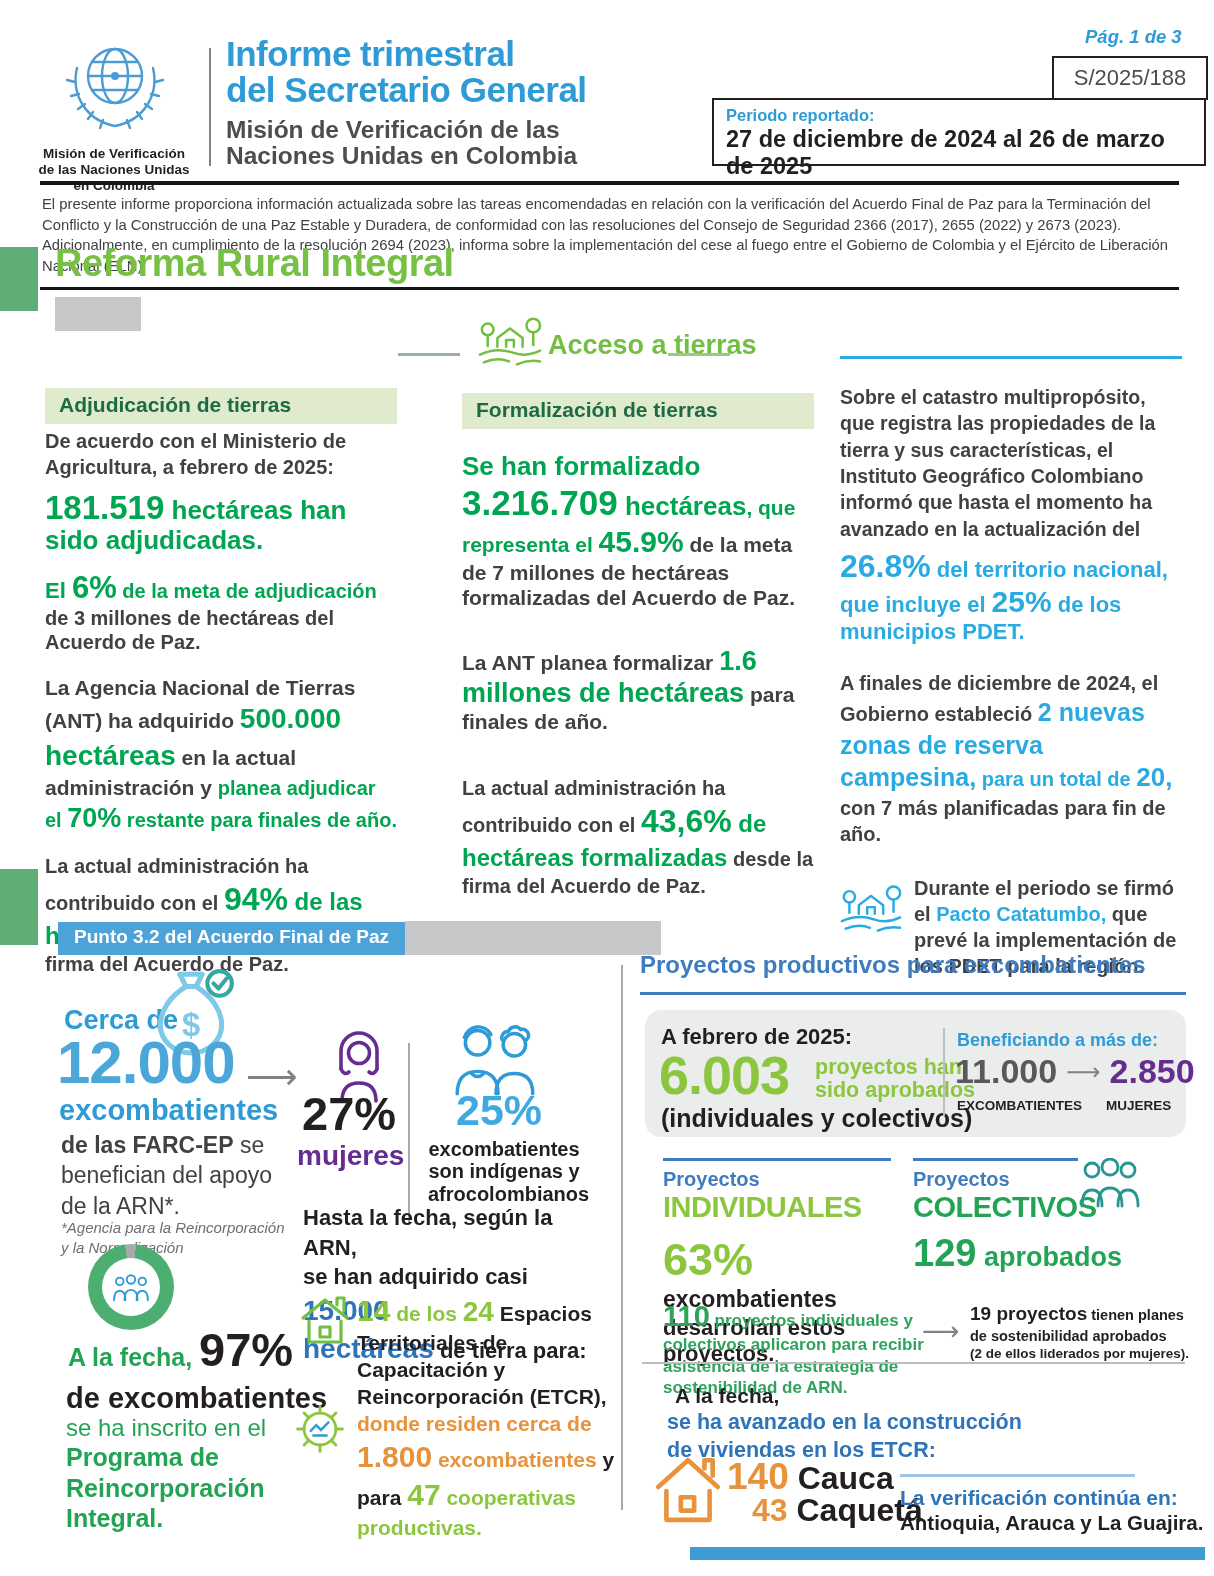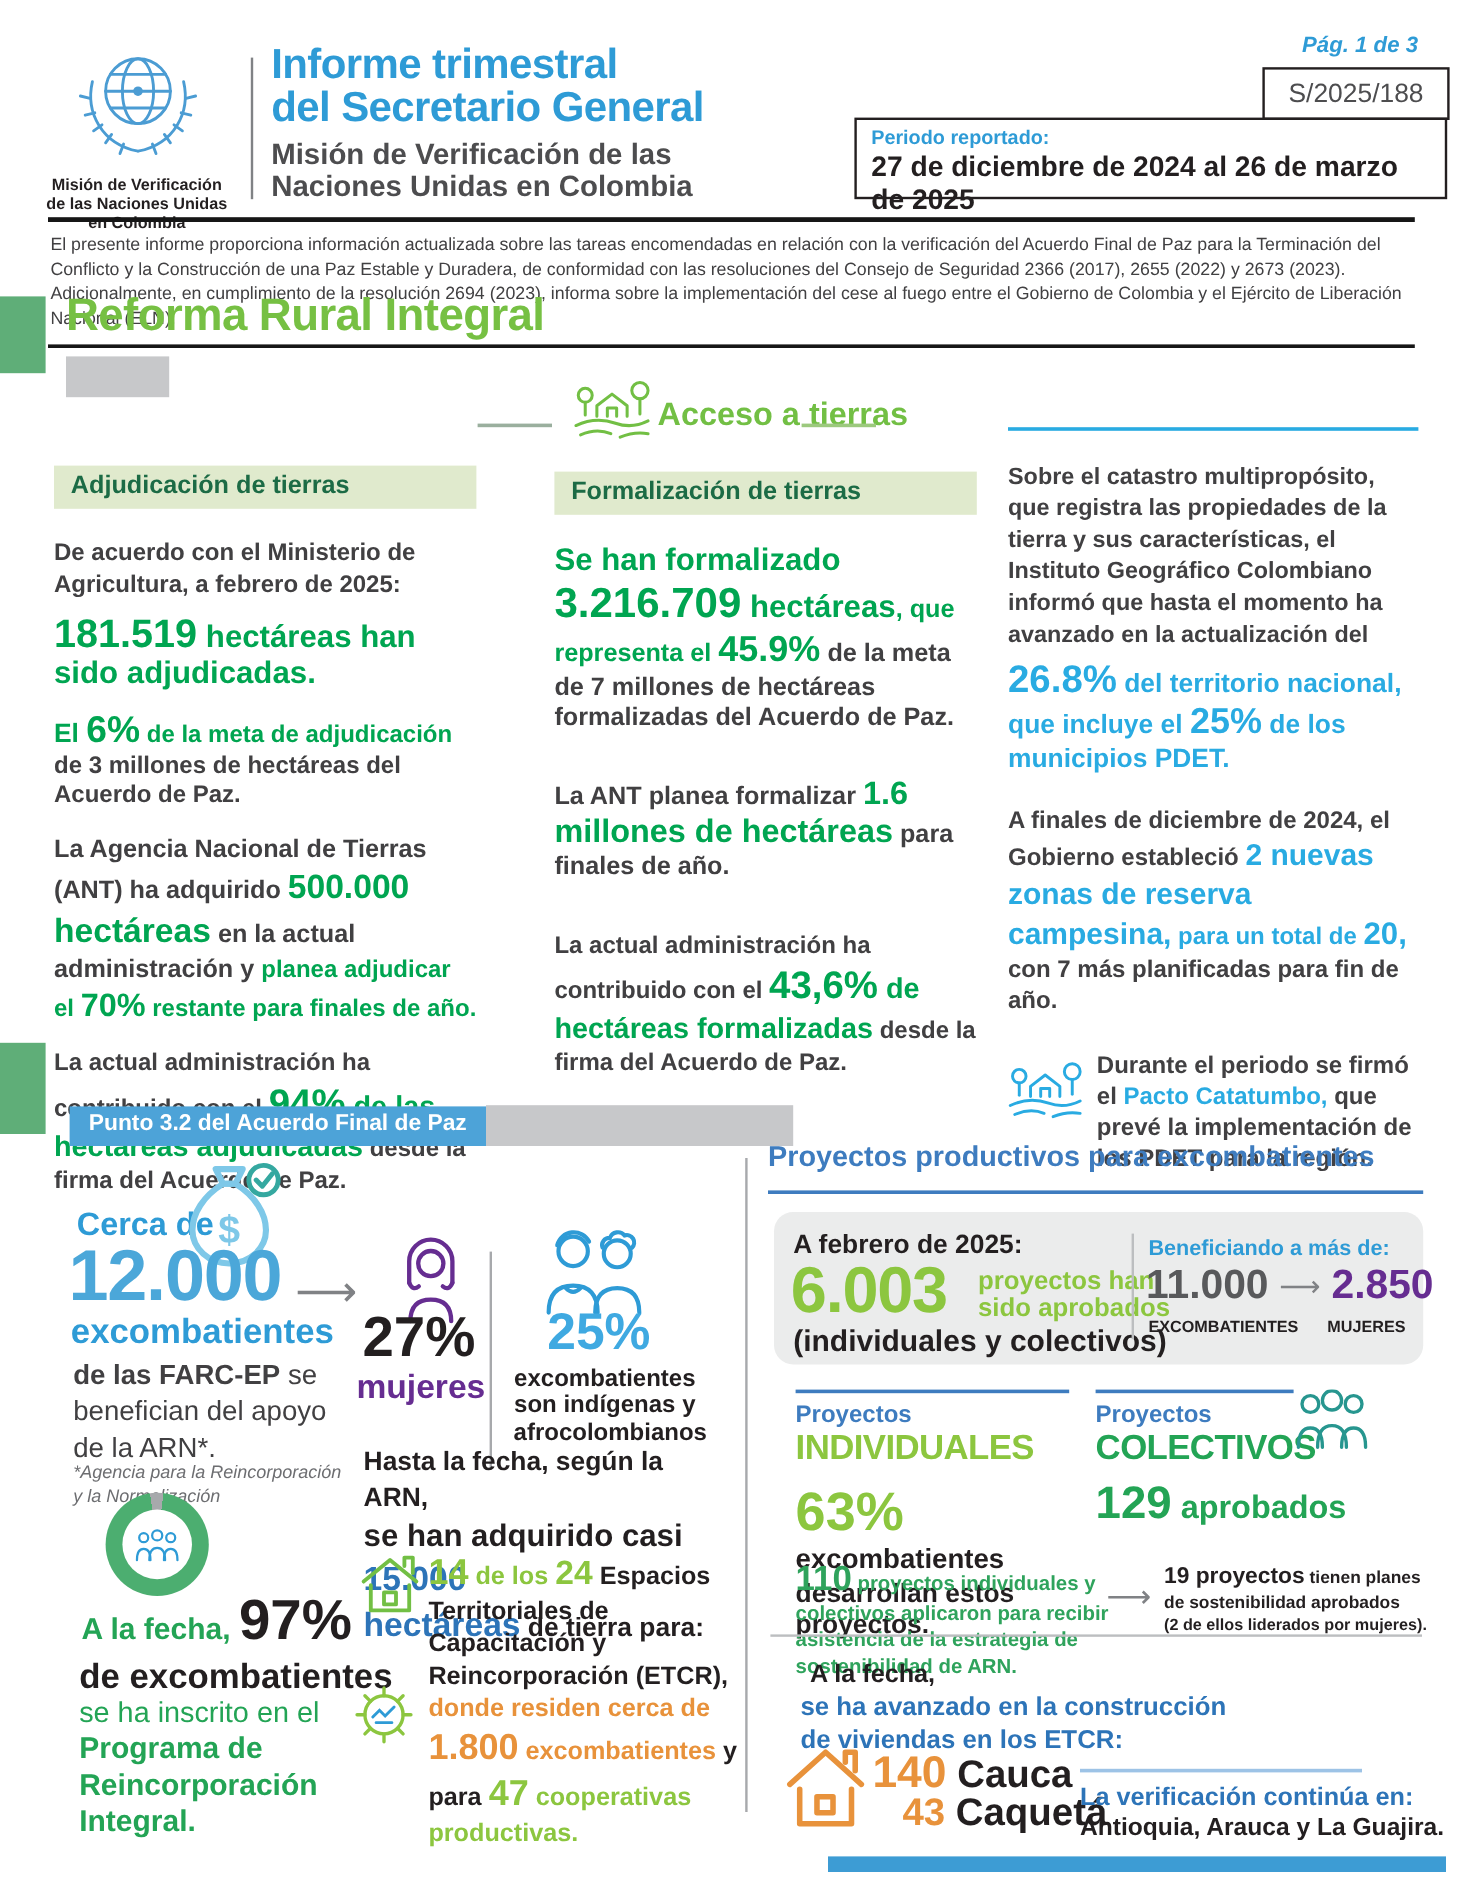--- a/index.html
+++ b/index.html
@@ -79,21 +79,21 @@
       <path d="M29 33v-7h8v7"></path>
     <path d="M2 41q17-8 34-2q14 5 28-2"></path>
       <path d="M6 49q14-6 26-1"></path>
       <path d="M40 51q12-5 24-3"></path>
   </svg>
   <div class="abs b" style="left:548px;top:330px;font-size:27px;color:#72BF44">Acceso a tierras</div>
   <div class="rule" style="left:668px;top:353px;width:62px;height:3px;background:#9CC97E"></div>
 
   <div class="abs" style="left:45px;top:388px;width:352px">
     <div class="band">Adjudicación de tierras</div>
-    <p class="b bd" style="margin-top:24px;font-size:20px;line-height:1.3">De acuerdo con el Ministerio de Agricultura, a febrero de 2025:</p>
+    <p class="b bd" style="margin-top:4px;font-size:20px;line-height:1.3">De acuerdo con el Ministerio de Agricultura, a febrero de 2025:</p>
     <p class="b g" style="margin-top:10px;line-height:1.1"><span style="font-size:33px">181.519</span><span style="font-size:26px"> hectáreas han sido adjudicadas.</span></p>
     <p class="b" style="margin-top:14px;line-height:1.2"><span class="g" style="font-size:22px">El </span><span class="g" style="font-size:31px">6%</span><span class="g" style="font-size:20px"> de la meta de adjudicación</span><span class="bd" style="font-size:20px"> de 3 millones de hectáreas del Acuerdo de Paz.</span></p>
     <p class="b" style="margin-top:20px;line-height:1.3"><span class="bd" style="font-size:21px">La Agencia Nacional de Tierras (ANT) </span><span class="bd" style="font-size:21px">ha adquirido </span><span class="g" style="font-size:28px">500.000 hectáreas</span><span class="bd" style="font-size:21px"> en la actual administración y </span><span class="g" style="font-size:20px">planea adjudicar el </span><span class="g" style="font-size:27px">70%</span><span class="g" style="font-size:20px"> restante para finales de año.</span></p>
     <p class="b" style="margin-top:16px;line-height:1.3"><span class="bd" style="font-size:20px">La actual administración ha contribuido con el </span><span class="g" style="font-size:32px">94%</span><span class="g" style="font-size:24px"> de las hectáreas adjudicadas</span><span class="bd" style="font-size:20px"> desde la firma del Acuerdo de Paz.</span></p>
   </div>
 
   <div class="abs" style="left:462px;top:393px;width:352px">
     <div class="band">Formalización de tierras</div>
     <p class="b" style="margin-top:22px;line-height:1.2"><span class="g" style="font-size:26px">Se han formalizado </span><span class="g" style="font-size:35px">3.216.709</span><span class="g" style="font-size:26px"> hectáreas</span><span class="g" style="font-size:21px">, que representa el </span><span class="g" style="font-size:30px">45.9%</span><span class="bd" style="font-size:21px"> de la meta de 7 millones de hectáreas formalizadas del Acuerdo de Paz.</span></p>
     <p class="b" style="margin-top:34px;line-height:1.2"><span class="bd" style="font-size:21px">La ANT planea formalizar </span><span class="g" style="font-size:27px">1.6 millones de hectáreas</span><span class="bd" style="font-size:21px"> para finales de año.</span></p>
@@ -191,21 +191,21 @@
   <div class="abs b ink" style="left:66px;top:1382px;font-size:29px">de excombatientes</div>
   <div class="abs kg" style="left:66px;top:1414px;font-size:24px">se ha inscrito en el</div>
   <div class="abs b kg" style="left:66px;top:1442px;font-size:25px;line-height:1.22">
     <div>Programa de</div>
     <div>Reincorporación</div>
     <div>Integral.</div>
   </div>
 
   <div class="abs" style="left:303px;top:1203px;width:305px;line-height:1.35">
     <div class="b ink" style="font-size:22px">Hasta la fecha, según la ARN,</div>
-    <div><span class="b ink" style="font-size:26px">se han adquirido casi </span><span class="b db" style="font-size:28px">15.000</span></div>
+    <div><span class="b ink" style="font-size:22px">se han adquirido casi </span><span class="b db" style="font-size:28px">15.000</span></div>
     <div><span class="b db" style="font-size:28px">hectáreas</span><span class="b ink" style="font-size:22px"> de tierra para:</span></div>
   </div>
   <svg class="abs" style="left:297px;top:1290px" width="56" height="58" viewBox="0 0 56 58" fill="none" stroke="#72BF44" stroke-width="3.2" stroke-linecap="round" stroke-linejoin="round">
     <path d="M6 28 L28 10 L50 28"></path>
     <path d="M40 15 v-7 h7 v13"></path>
     <path d="M12 31 v21 h32 v-21"></path>
     <rect x="23" y="37" width="10" height="10"></rect>
   </svg>
   <div class="abs b" style="left:357px;top:1292px;width:264px;font-size:21px;line-height:1.28"><span class="lg" style="font-size:30px">14</span><span class="lg"> de los </span><span class="lg" style="font-size:28px">24</span><span class="ink"> Espacios</span><span class="ink"> Territoriales de Capacitación y Reincorporación (ETCR), </span><span class="or">donde residen cerca de </span><span class="or" style="font-size:30px">1.800</span><span class="or"> excombatientes</span><span class="ink"> y para </span><span class="lg" style="font-size:30px">47</span><span class="lg"> cooperativas productivas.</span></div>
   <svg class="abs" style="left:291px;top:1398px" width="58" height="62" viewBox="0 0 62 64" fill="none" stroke-linecap="round">

